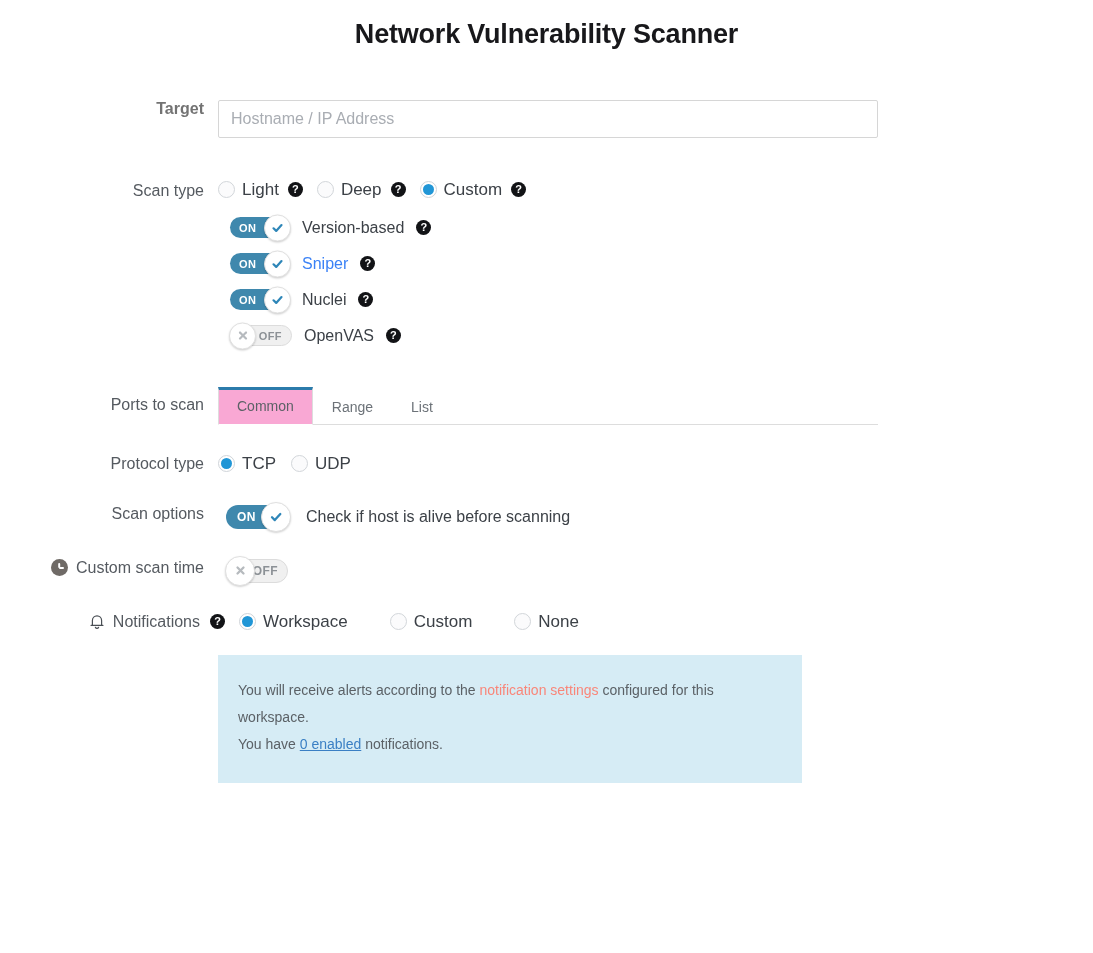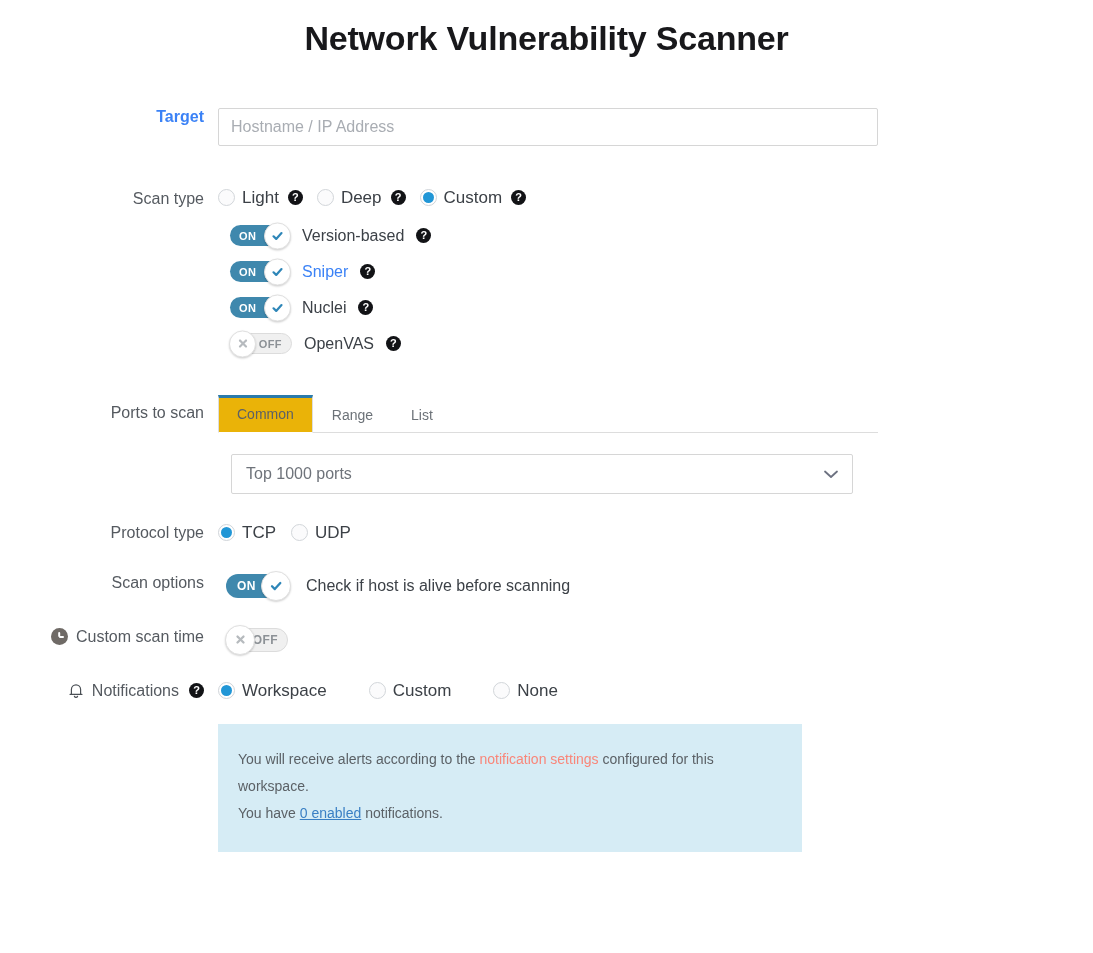--- a/index.html
+++ b/index.html
@@ -11,21 +11,21 @@
     width: 1093px;
     height: 953px;
     font-family: "Liberation Sans", sans-serif;
     color: #333333;
     position: relative;
     overflow: hidden;
   }
 
   .page-title {
     text-align: center;
-    font-size: 34px;
+    font-size: 27px;
     font-weight: bold;
     color: #18181b;
     letter-spacing: -0.2px;
     margin: 0;
     padding-top: 19px;
   }
 
   .form {
     margin-top: 50px;
   }
@@ -43,21 +43,21 @@
     box-sizing: border-box;
     font-size: 16px;
     color: #555a60;
     display: flex;
     justify-content: flex-end;
     align-items: center;
     gap: 8px;
   }
   .label-col.bold {
     font-weight: bold;
-    color: #3b82f6;
+    color: #737373;
   }
   .field-col {
     flex: 1 1 auto;
     min-width: 0;
   }
 
   
   .target-row { margin-bottom: 0; }
   .target-input {
     width: 660px;
@@ -223,21 +223,21 @@
     color: #6c7278;
     cursor: pointer;
     border: 1px solid transparent;
     border-bottom: none;
     position: relative;
     bottom: -1px;
     background: transparent;
     line-height: 1.2;
   }
   .tab.active {
-    background: #eab308;
+    background: #f9a8d4;
     border-color: #dddddd;
     border-top: 3px solid #2b7bab;
     border-bottom: 1px solid #ffffff;
     color: #5c6166;
     padding-top: 8px;
   }
 
   .select-wrap {
     position: relative;
     width: 622px;
@@ -313,21 +313,21 @@
     color: #3a7fc4;
     text-decoration: underline;
     cursor: pointer;
   }
 
   .row-gap-1 { margin-top: 43px; }
   .row-gap-2 { margin-top: 40px; }
   .row-gap-3 { margin-top: 30px; }
   .row-gap-4 { margin-top: 32px; }
   .row-gap-5 { margin-top: 30px; }
-  .row-gap-6 { margin-top: 30px; }
+  .row-gap-6 { margin-top: 30px; padding-left: 21px; }
 </style>
 </head>
 <body>
 
 <h1 class="page-title">Network Vulnerability Scanner</h1>
 
 <div class="form">
 
   <div class="row target-row">
     <div class="label-col bold">Target</div>
@@ -431,30 +431,20 @@
   <div class="row row-gap-2">
     <div class="label-col" style="align-items:flex-start; padding-top:10px;">Ports to scan</div>
     <div class="field-col">
       <div class="tabs-wrap">
         <div class="tabs">
           <div class="tab active">Common</div>
           <div class="tab">Range</div>
           <div class="tab">List</div>
         </div>
       </div>
-      <div class="select-wrap">
-        <div class="select-box">
-          <span>Top 1000 ports</span>
-        </div>
-        <span class="chev">
-          <svg width="16" height="10" viewBox="0 0 16 10" fill="none" stroke="#6c7180" stroke-width="1.8" stroke-linecap="round" stroke-linejoin="round">
-              <polyline points="2,2.5 8,8 14,2.5"></polyline>
-            </svg>
-        </span>
-      </div>
     </div>
   </div>
 
   <div class="row row-gap-3">
     <div class="label-col">Protocol type</div>
     <div class="field-col">
       <div class="protocol-list">
         <div class="radio-item">
           <span class="radio checked"></span>
           <span>TCP</span>

